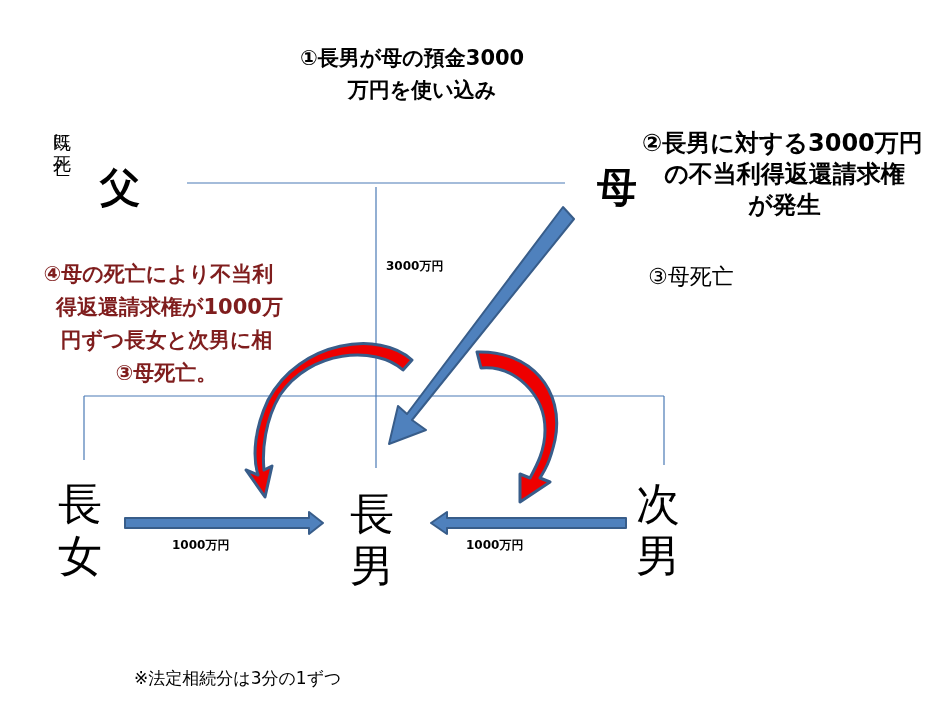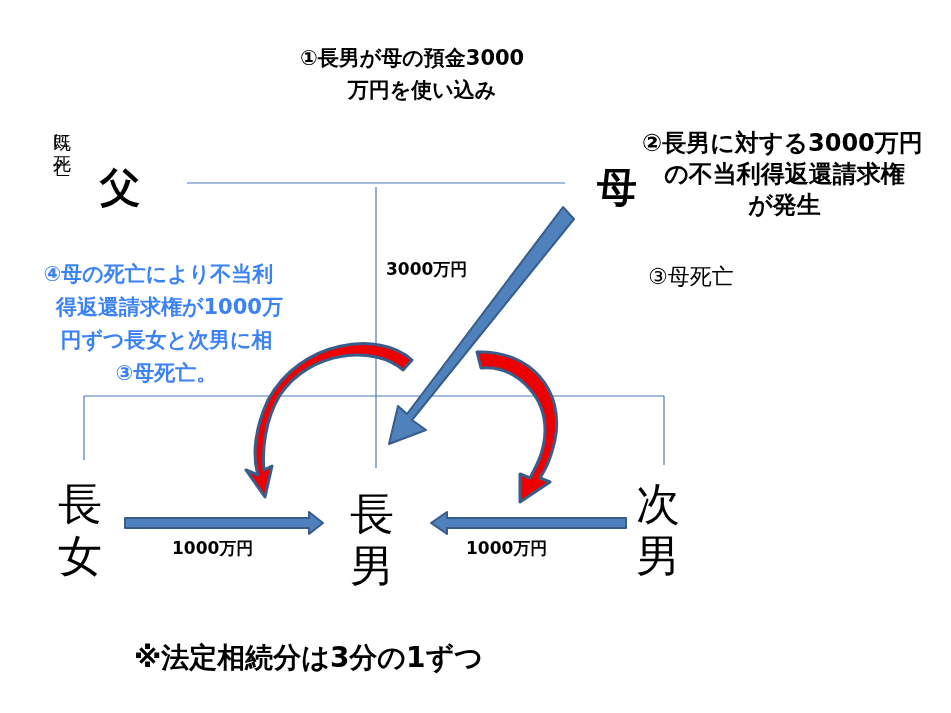--- a/index.html
+++ b/index.html
@@ -10,33 +10,33 @@
   .step1 { left: 300px; top: 42px; font-size: 21px; line-height: 32px; font-weight: bold; }
   .step1 .l2 { padding-left: 20px; display: block; }
   .person { font-size: 44px; line-height: 52px; }
   .vert { writing-mode: vertical-rl; text-orientation: upright; }
   .deceased { left: 52px; top: 120px; font-size: 18px; line-height: 20px; letter-spacing: 1px; }
   .father { left: 100px; top: 160px; font-size: 40px; font-weight: bold; }
   .mother { left: 597px; top: 160px; font-size: 40px; font-weight: bold; }
   .step2 { left: 646px; top: 128px; font-size: 24px; line-height: 31px; font-weight: bold; }
   .step2 .l1 { display: block; margin-left: -4px; }
   .step3 { left: 648px; top: 262px; font-size: 22px; font-weight: normal; }
-  .step4 { left: 34px; top: 258px; font-size: 21px; line-height: 33px; font-weight: bold; color: #3b82f6; }
+  .step4 { left: 34px; top: 258px; font-size: 21px; line-height: 33px; font-weight: bold; color: #7f1d1d; }
   .step4 span { display: block; }
   .step4 .ind { padding-left: 22px; }
   .step4 .ind2 { padding-left: 16px; }
-  .amt { font-size: 17px; font-weight: bold; }
+  .amt { font-size: 12px; font-weight: bold; }
   .amt-main { left: 386px; top: 258px; }
   .amt-left { left: 172px; top: 537px; }
   .amt-right { left: 466px; top: 537px; }
   .eldest-daughter { left: 58px; top: 478px; }
   .eldest-son { left: 350px; top: 488px; }
   .second-son { left: 636px; top: 478px; }
   .person span { display: block; }
-  .note { left: 134px; top: 639px; font-size: 28px; font-weight: bold; }
+  .note { left: 134px; top: 667px; font-size: 17px; font-weight: normal; }
 </style>
 </head>
 <body>
 
 <svg class="canvas" width="951" height="713" viewBox="0 0 951 713">
 
   <g stroke="#4a7ab5" stroke-width="1.2" fill="none">
     <line x1="187" y1="183" x2="565" y2="183"></line>
     <line x1="376" y1="187" x2="376" y2="468"></line>
     <line x1="84" y1="396" x2="664" y2="396"></line>

